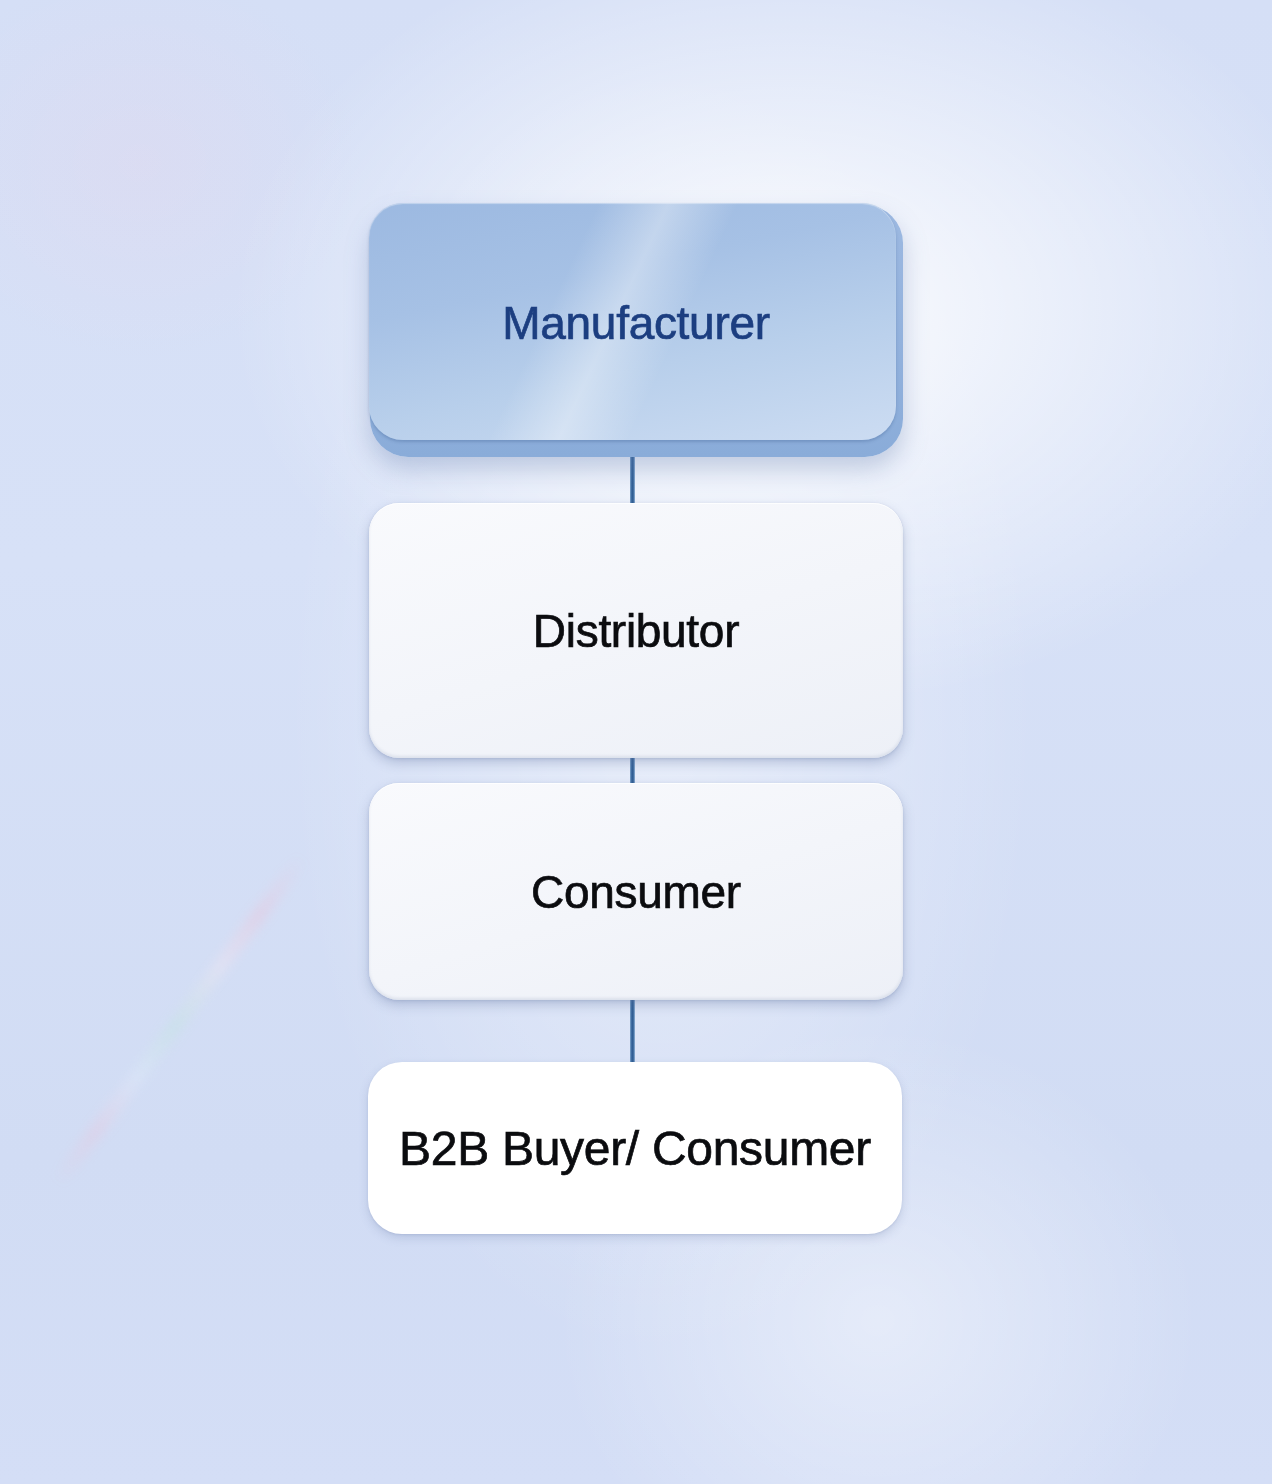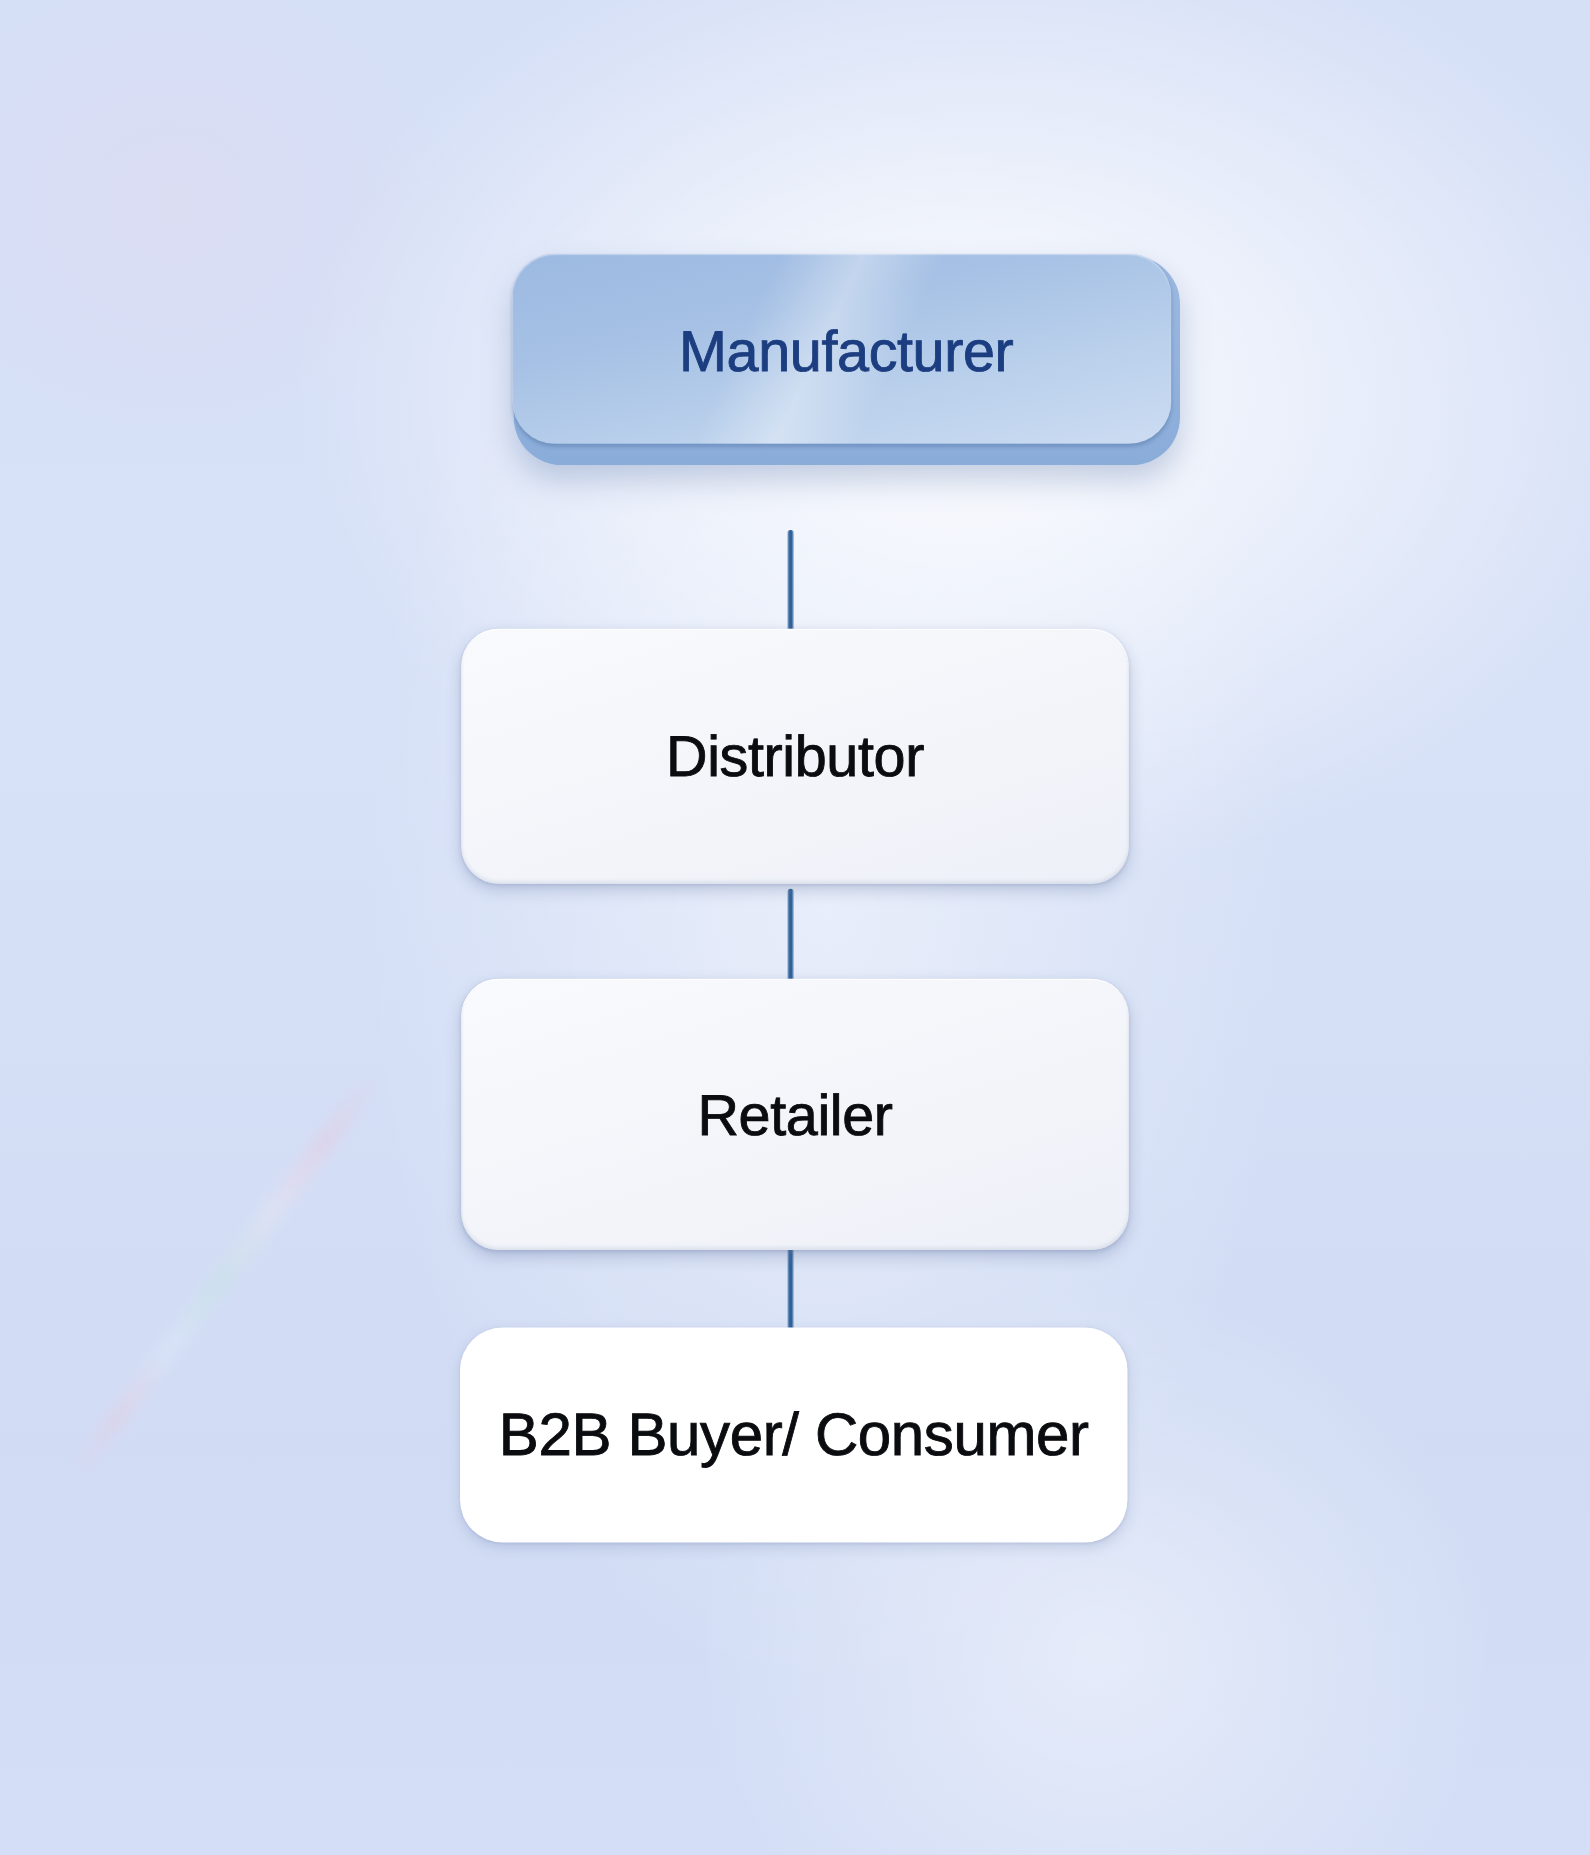--- a/index.html
+++ b/index.html
@@ -71,21 +71,21 @@
   }
   .node .label {
     font-size: 46px;
     letter-spacing: -0.3px;
     color: #0b0c0f;
     -webkit-text-stroke: 0.7px currentColor;
     white-space: nowrap;
   }
 
   
-  .node-manufacturer { top: 203px; height: 169px; margin-left: 41px; }
+  .node-manufacturer { top: 203px; height: 254px; }
   .mfr-back {
     position: absolute;
     inset: 2px 0 0 1px;
     border-radius: 38px;
     background: linear-gradient(180deg, #9db9e1 0%, #8aacd9 100%);
     box-shadow: 0 12px 24px rgba(100,125,175,0.35);
   }
   .mfr-face {
     position: absolute;
     left: 0; top: 0; right: 7px; bottom: 17px;
@@ -106,21 +106,21 @@
   
   .node-light {
     border-radius: 30px;
     background: linear-gradient(163deg, #f9fafd 0%, #f3f5fa 52%, #edf0f7 100%);
     box-shadow:
       0 5px 12px rgba(96,115,160,0.32),
       0 1px 3px rgba(96,115,160,0.22),
       inset 0 1px 0 rgba(255,255,255,0.8),
       inset 0 -2px 3px rgba(130,145,180,0.18);
   }
-  .node-distributor { top: 503px; height: 204px; justify-content: center; }
+  .node-distributor { top: 503px; height: 255px; justify-content: center; }
   .node-retailer   { top: 783px; height: 217px; }
 
   
   .node-b2b {
     top: 1062px;
     height: 172px;
     left: 368px;
     border-radius: 34px;
     background: #ffffff;
     box-shadow: 0 4px 10px rgba(96,115,160,0.22), 0 1px 2px rgba(96,115,160,0.15);
@@ -142,20 +142,20 @@
     <div class="mfr-back"></div>
     <div class="mfr-face"></div>
     <span class="label">Manufacturer</span>
   </div>
 
   <div class="node node-light node-distributor">
     <span class="label">Distributor</span>
   </div>
 
   <div class="node node-light node-retailer">
-    <span class="label">Retailer</span>
+    <span class="label">Consumer</span>
   </div>
 
   <div class="node node-b2b">
     <span class="label">B2B Buyer/ Consumer</span>
   </div>
 
 </div>
 
 </body></html>

